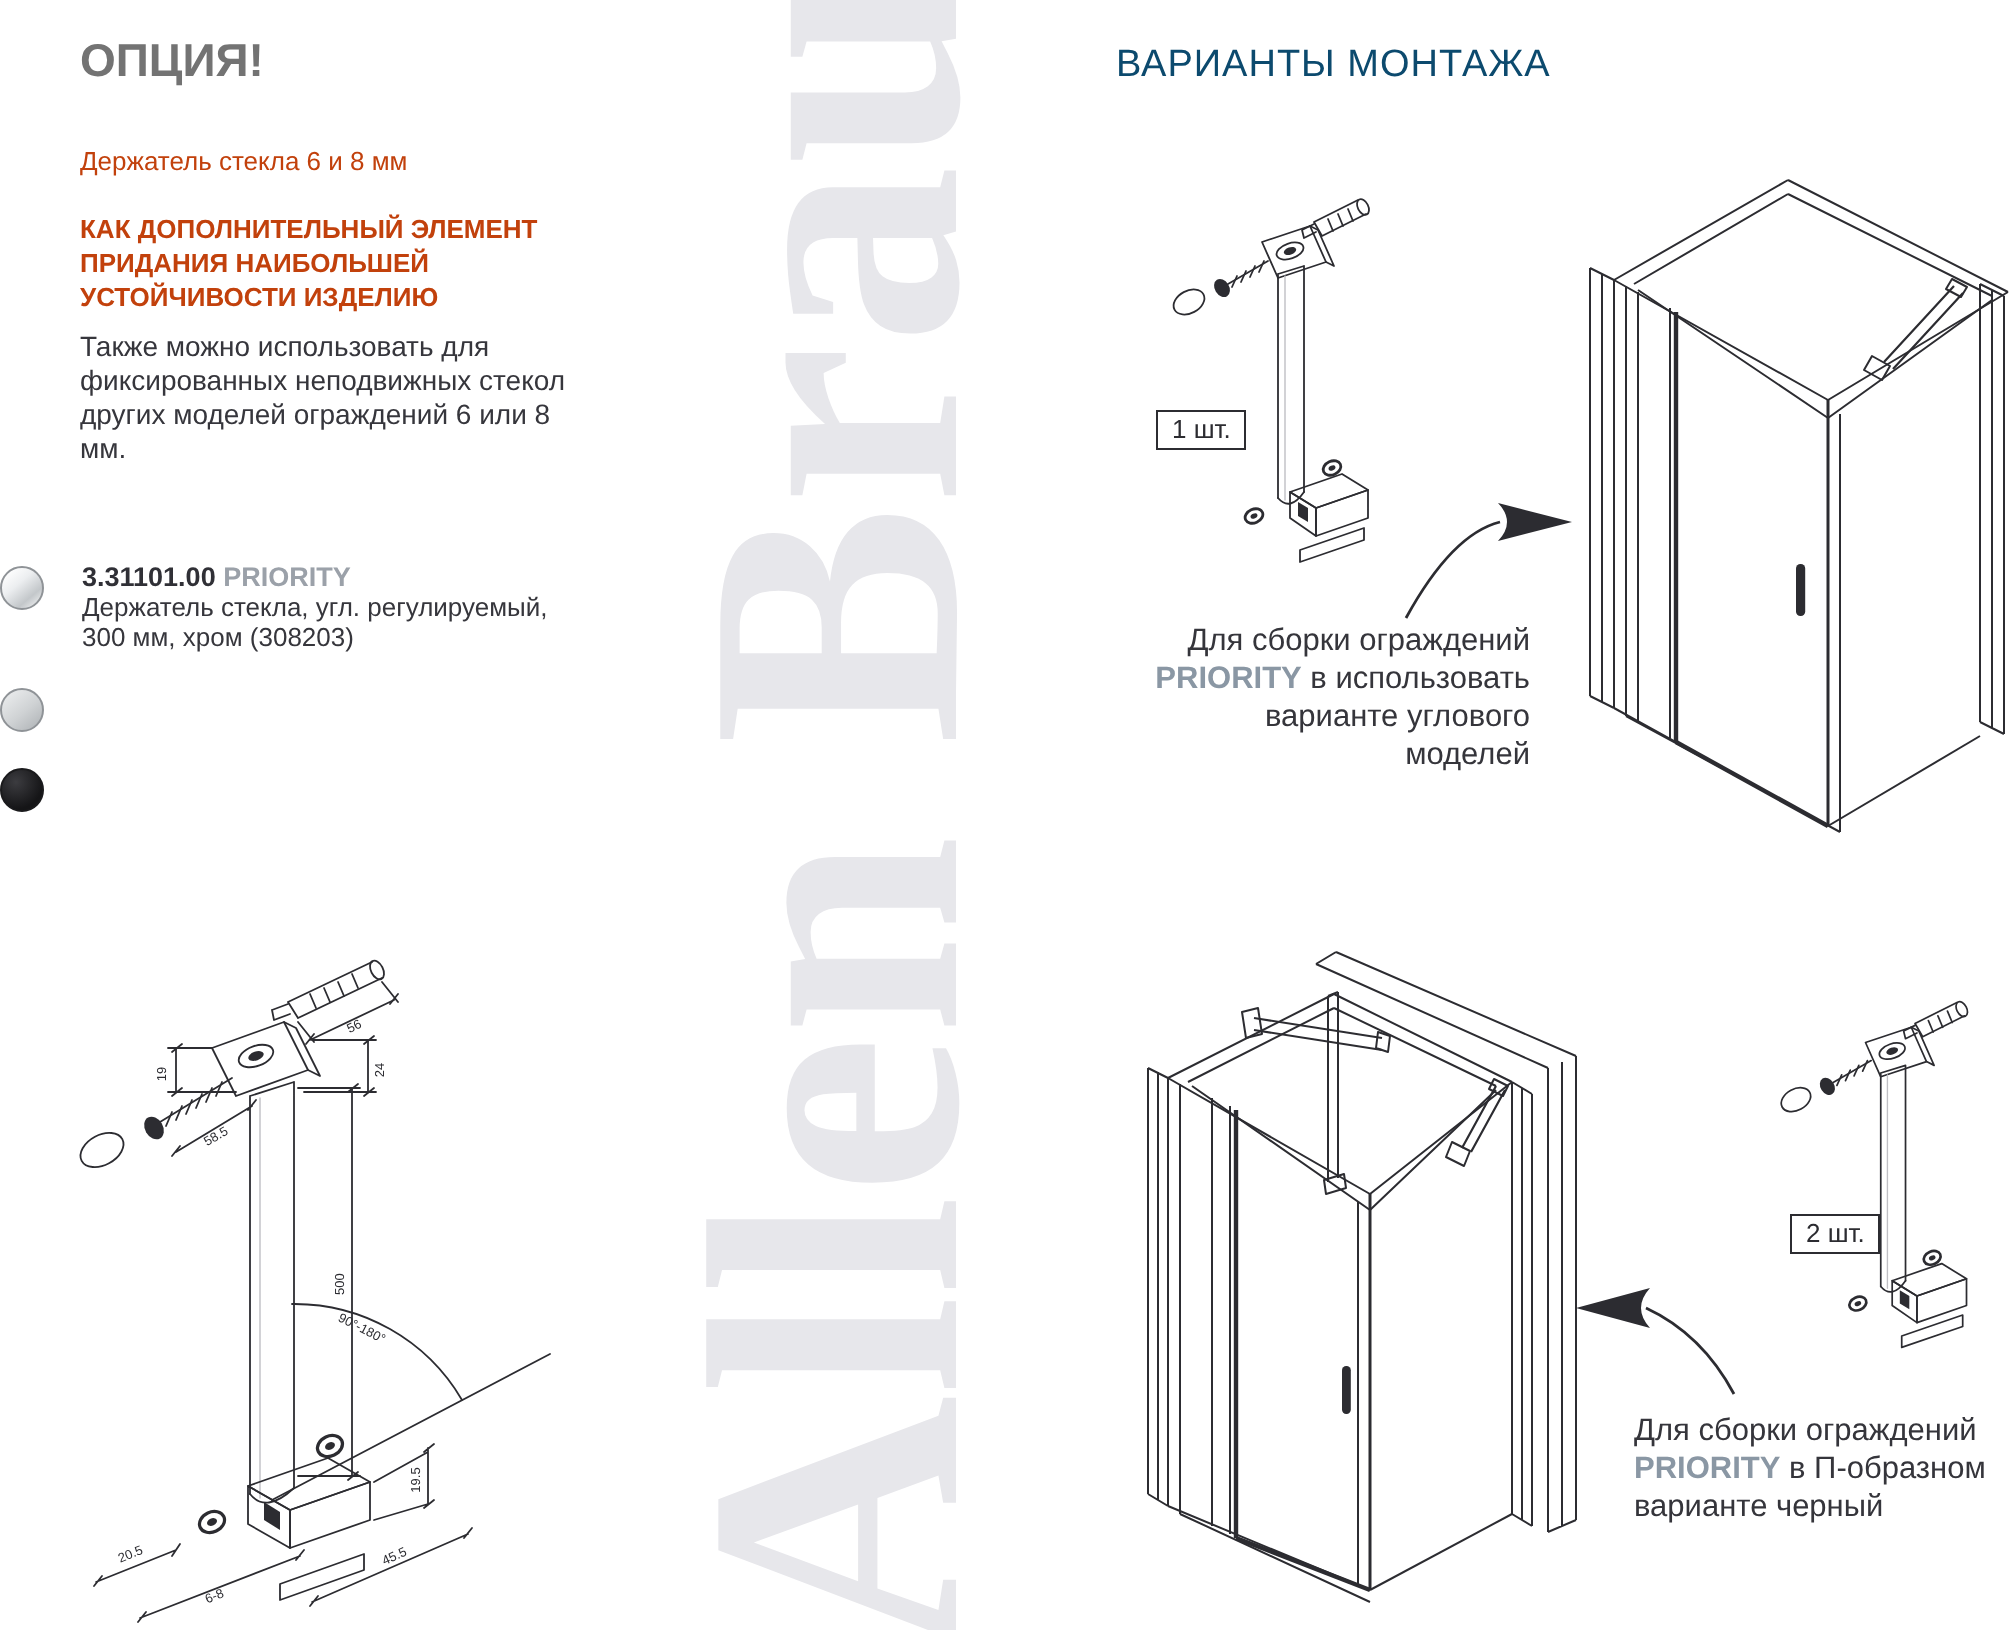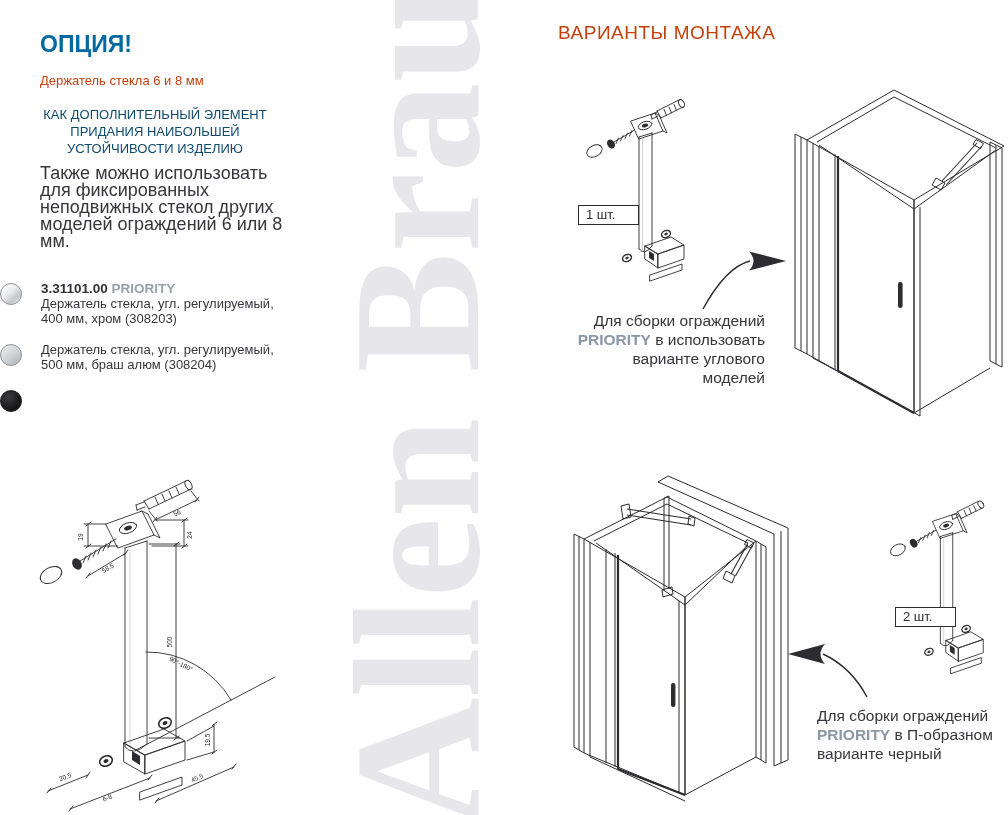--- a/index.html
+++ b/index.html
@@ -5,38 +5,38 @@
   html,body{margin:0;padding:0;background:#fff;}
   #page{position:relative;width:1008px;height:815px;background:#fff;overflow:hidden;
         font-family:"Liberation Sans",sans-serif;color:#36363c;}
   
   .watermark{position:absolute;left:418px;top:405px;z-index:0;
              transform:translate(-50%,-50%) rotate(-90deg);
              font-family:"Liberation Serif",serif;font-weight:700;
              font-size:180px;line-height:1;white-space:nowrap;color:#e7e7eb;}
   .layer{position:absolute;z-index:1;}
   
-  .opt-title{left:40px;top:17px;font-size:23px;font-weight:bold;color:#0369a1;margin-top:14px;}
+  .opt-title{left:40px;top:17px;font-size:23px;font-weight:bold;color:#737373;}
   .opt-sub{left:40px;top:73px;font-size:13px;color:#c2410c;}
-  .opt-highlight{left:40px;top:106px;width:230px;font-size:13px;font-weight:normal;
-                 line-height:17px;color:#0c4a6e;text-transform:uppercase;text-align:center;}
-  .opt-note{left:40px;top:165px;width:256px;font-size:18px;line-height:17px;color:#36363c;}
+  .opt-highlight{left:40px;top:106px;width:230px;font-size:13px;font-weight:bold;
+                 line-height:17px;color:#c2410c;text-transform:uppercase;}
+  .opt-note{left:40px;top:165px;width:256px;font-size:14px;line-height:17px;color:#36363c;}
   .products{left:0;top:261px;width:300px;margin-top:20px;}
   .product{display:flex;align-items:flex-start;margin-bottom:16px;}
   .swatch{flex:0 0 auto;width:22px;height:22px;border-radius:50%;margin:2px 19px 0 0;
           border:1px solid #8f9397;box-sizing:border-box;}
   .swatch.chrome{background:linear-gradient(140deg,#ffffff 10%,#eceef0 40%,#c3c7ca 72%,#f2f3f4 96%);}
   .swatch.brushed{background:linear-gradient(140deg,#e6e8e9 15%,#cfd2d4 55%,#b4b8bb 90%);}
   .swatch.black{background:radial-gradient(circle at 35% 30%,#3c3c40 0%,#151517 70%);border-color:#1a1a1c;}
   .pcode{font-size:13.5px;font-weight:bold;color:#303036;line-height:15px;}
   .pseries{color:#9ba1a9;}
   .pdesc{width:252px;font-size:13px;line-height:14.5px;color:#36363c;margin-top:1px;}
   
-  .mount-title{left:558px;top:22px;font-size:19px;color:#c2410c;letter-spacing:.5px;}
-  .qty-box{border:1.5px solid #2c2c31;background:#fff;padding:1px 23px 2px 7px;
+  .mount-title{left:558px;top:22px;font-size:19px;color:#0c4a6e;letter-spacing:.5px;}
+  .qty-box{border:1.5px solid #2c2c31;background:#fff;padding:1px 7px 2px 7px;
            font-size:13px;color:#2c2c31;}
   .qty1{left:578px;top:205px;}
   .qty2{left:895px;top:607px;}
   .caption{font-size:15.5px;line-height:19px;color:#35353b;}
   .cap1{left:555px;top:311px;width:210px;text-align:right;}
   .cap2{left:817px;top:706px;width:190px;text-align:left;}
   .caption .brand{color:#8a97a4;font-weight:bold;}
   svg{display:block;}
   svg text{font-family:"Liberation Sans",sans-serif;font-size:6.5px;fill:#2c2c31;text-anchor:middle;}
 </style>
@@ -53,27 +53,26 @@
   <div class="layer opt-note">Также можно использовать для фиксированных неподвижных стекол других моделей ограждений 6 или 8 мм.</div>
 
   <div class="layer products">
     <div class="product">
       <span class="swatch chrome"></span>
       <div>
         <div class="pcode">
           <span>3.31101.00</span>
           <span class="pseries">PRIORITY</span>
         </div>
-        <div class="pdesc">Держатель стекла, угл. регулируемый, 400 мм, хром (308203)</div>
+        <div class="pdesc">Держатель стекла, угл. регулируемый, 300 мм, хром (308203)</div>
       </div>
     </div>
     <div class="product">
       <span class="swatch brushed"></span>
       <div>
-        <div class="pdesc">Держатель стекла, угл. регулируемый, 500 мм, браш алюм (308204)</div>
       </div>
     </div>
     <div class="product">
       <span class="swatch black"></span>
     </div>
   </div>
 
   <svg class="layer" style="left:28px;top:460px;" width="252" height="352" viewBox="0 0 252 352">
     <g stroke="#2c2c31" stroke-width="0.9" fill="none" stroke-linecap="round" stroke-linejoin="round">
 

